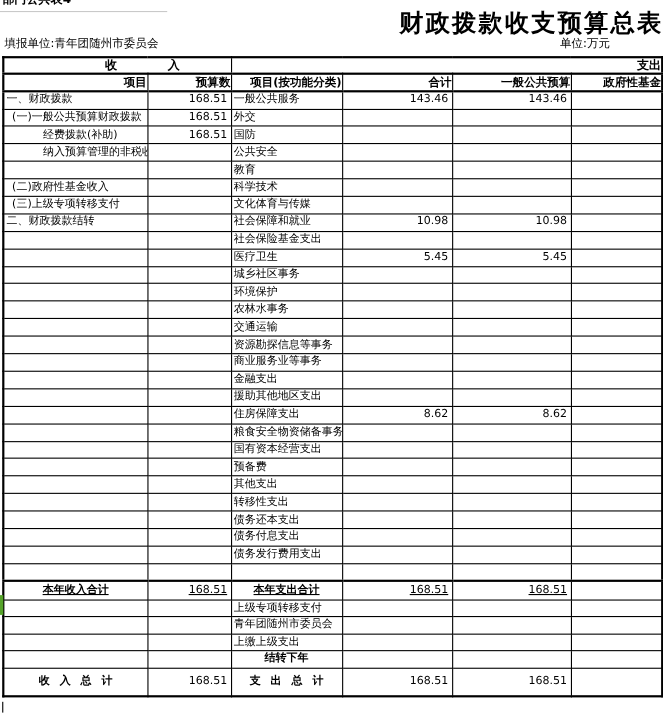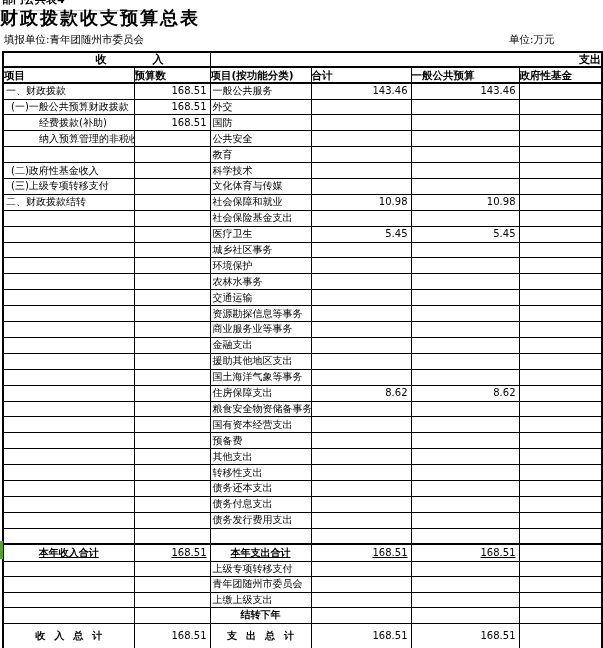--- a/index.html
+++ b/index.html
@@ -3,35 +3,35 @@
 <meta charset="utf-8">
 <style>
   html,body{margin:0;padding:0}
   body{
     width:603px;height:648px;position:relative;overflow:hidden;
     background:#ffffff;color:#000;
     font-family:"DejaVu Sans","Liberation Sans",sans-serif;
   }
   .corner{position:absolute;top:-8px;left:2px;font-size:11px;font-weight:bold;white-space:nowrap}
   .corner-line{position:absolute;top:10px;left:0;width:152px;height:0;border-top:1px solid #c9c9c9}
-  .title{position:absolute;top:6px;left:0;width:603px;text-align:left;
-         font-size:18px;font-weight:bold;letter-spacing:2px;white-space:nowrap}
+  .title{position:absolute;top:6px;left:0;width:603px;text-align:right;
+         font-size:22px;font-weight:bold;letter-spacing:2px;white-space:nowrap}
   .meta{position:absolute;top:33px;left:0;width:603px;height:14px;font-size:10.5px}
   .meta .ru{position:absolute;left:4px;top:0;white-space:nowrap}
   .meta .unit{position:absolute;left:509px;top:0;white-space:nowrap}
 
   table.budget{
     position:absolute;left:2px;top:51px;width:599px;
     border-collapse:collapse;table-layout:fixed;
     border:2px solid #000;font-size:10px;
   }
   th,td{border:1px solid #000;padding:0;overflow:hidden;white-space:nowrap;
         font-weight:normal;vertical-align:middle;line-height:1.2}
   thead tr.hr1 th{height:13px;font-size:11px;font-weight:bold;text-align:right;border-bottom:2px solid #000}
-  thead tr.hr2 th{height:14px;font-size:10.5px;font-weight:bold;text-align:left;border-bottom:2px solid #000}
+  thead tr.hr2 th{height:14px;font-size:10.5px;font-weight:bold;text-align:right;border-bottom:2px solid #000}
   th.spwide{letter-spacing:46px;padding-left:46px}
   tbody tr{height:15.9px}
   td.item{text-align:left;padding-left:2px}
   td.ind1{padding-left:7px}
   td.ind2{padding-left:35px}
   td.num{text-align:right;padding-right:3px}
   td.tc{text-align:center;font-weight:bold;padding-left:0}
   td.sp{letter-spacing:9px;padding-left:9px}
   tr.thick-top td{border-top:2px solid #000}
 
@@ -215,28 +215,20 @@
         <td class="item ind0"></td>
         <td class="num"></td>
         <td class="item">援助其他地区支出</td>
         <td class="num"></td>
         <td class="num"></td>
         <td class="num"></td>
       </tr>
       <tr>
         <td class="item ind0"></td>
         <td class="num"></td>
-        <td class="item">国土海洋气象等事务</td>
-        <td class="num"></td>
-        <td class="num"></td>
-        <td class="num"></td>
-      </tr>
-      <tr>
-        <td class="item ind0"></td>
-        <td class="num"></td>
         <td class="item">住房保障支出</td>
         <td class="num">8.62</td>
         <td class="num">8.62</td>
         <td class="num"></td>
       </tr>
       <tr>
         <td class="item ind0"></td>
         <td class="num"></td>
         <td class="item">粮食安全物资储备事务</td>
         <td class="num"></td>

